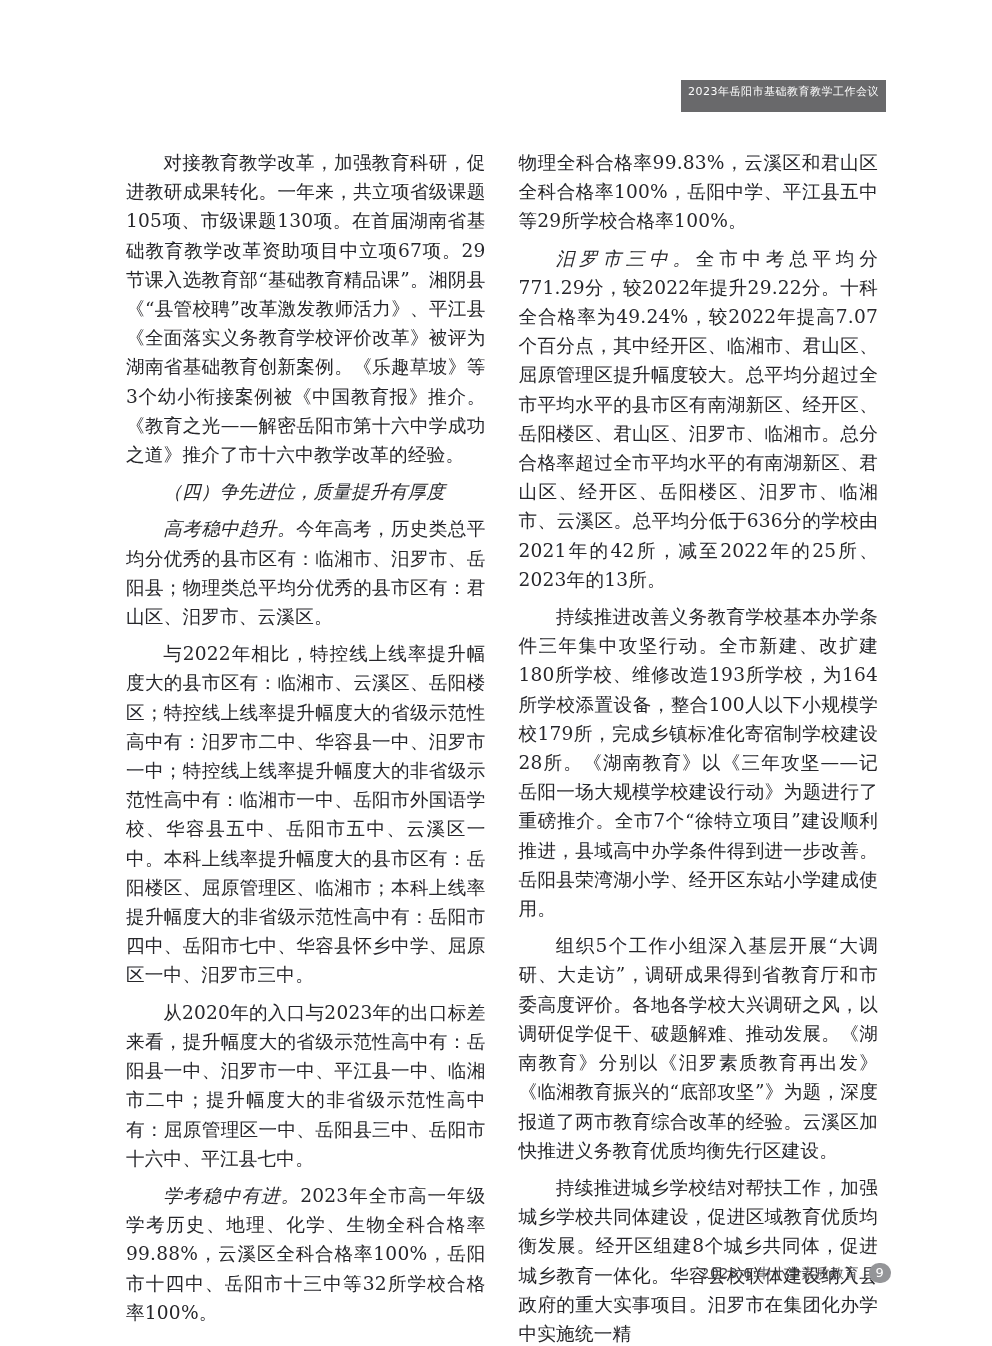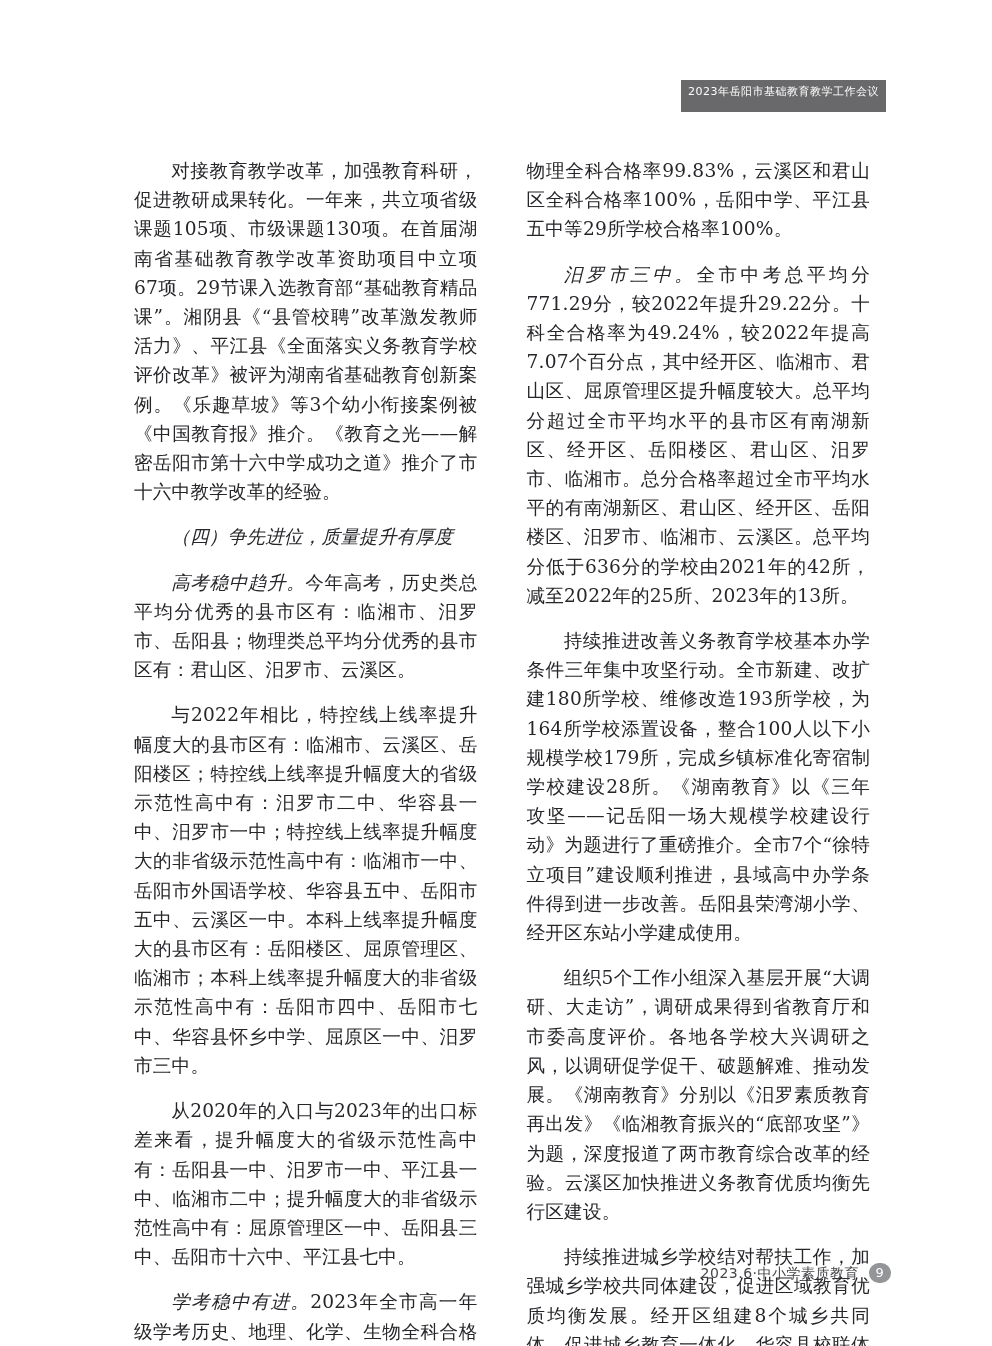--- a/index.html
+++ b/index.html
@@ -29,21 +29,21 @@
   .content {
     position: absolute;
     left: 118px; top: 140px;
     width: 768px;
     display: flex;
     gap: 17px;
   }
   .col { width: 375.5px; }
 
   .para {
-    margin: 16px;
+    margin: 8px;
     font-size: 18.6px;
     line-height: 29.2px;
     color: var(--body_text, #26262a);
     text-align: justify;
     text-indent: 2em;
     letter-spacing: 0.2px;
   }
   .para.cont { text-indent: 0; }
   .para.heading { font-style: italic; }
   .lead { font-style: italic; }

